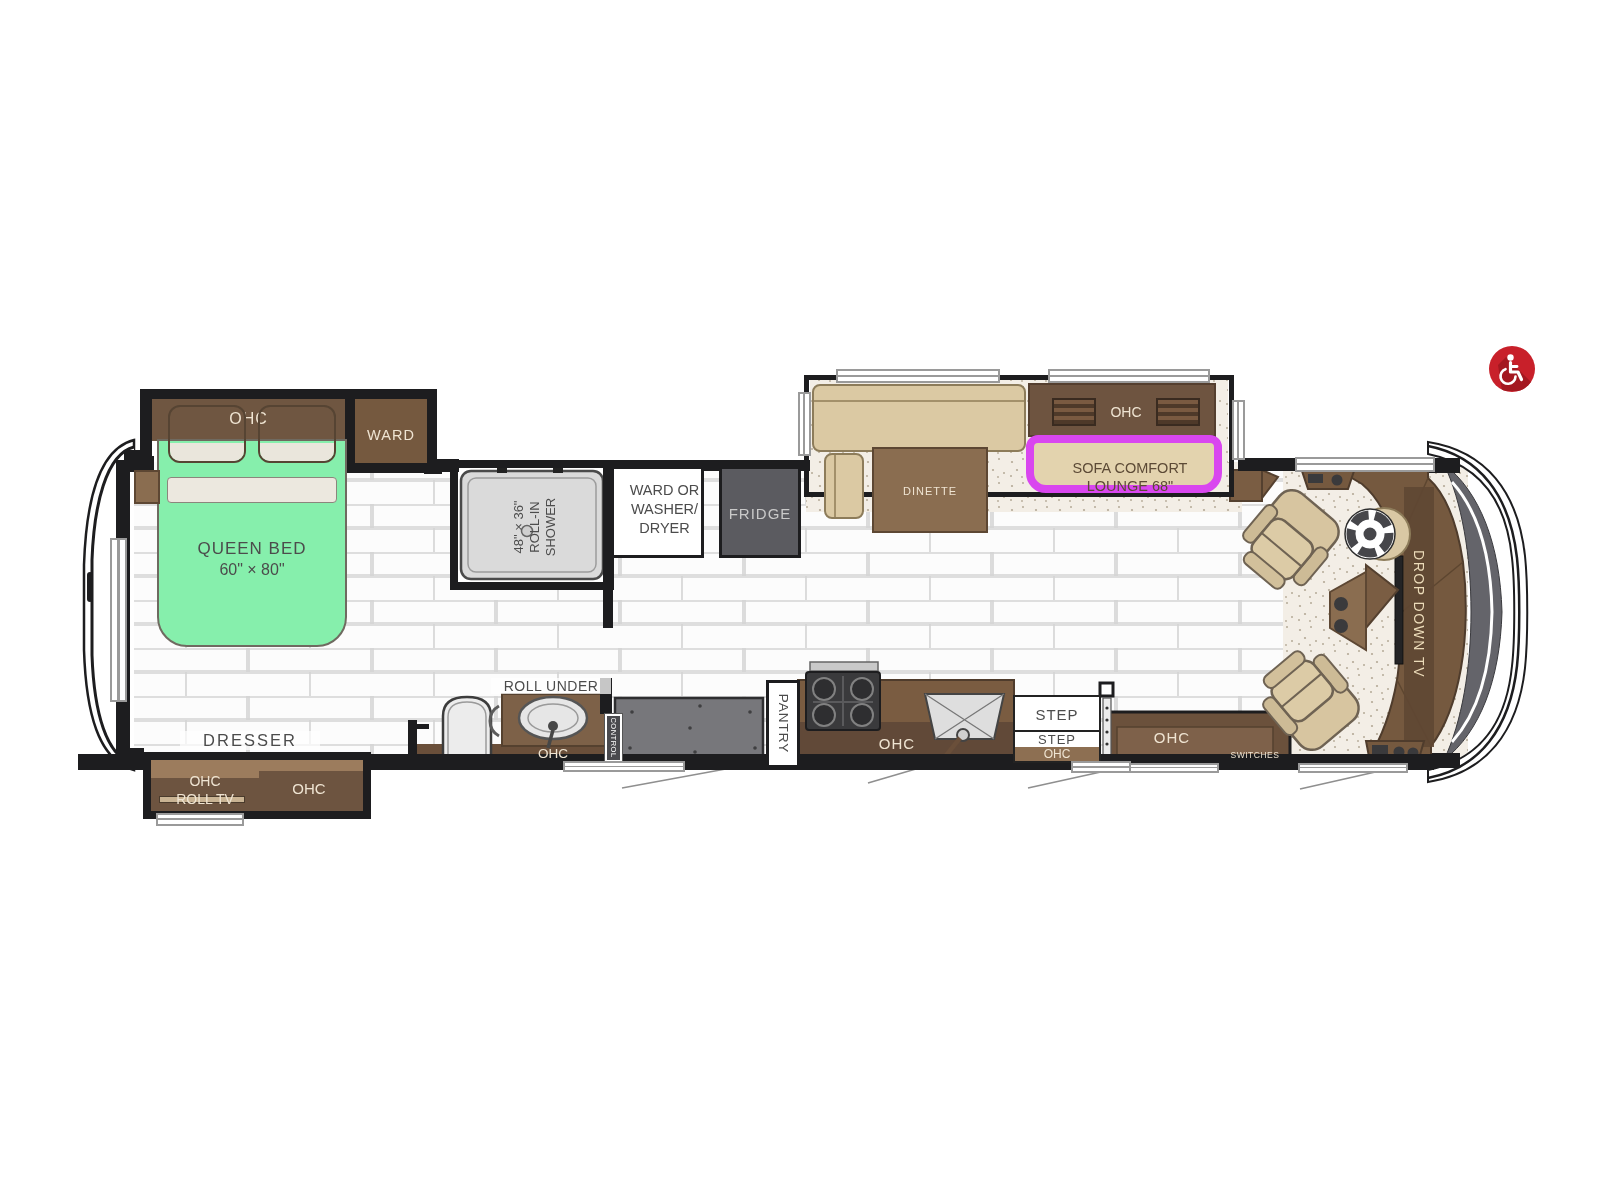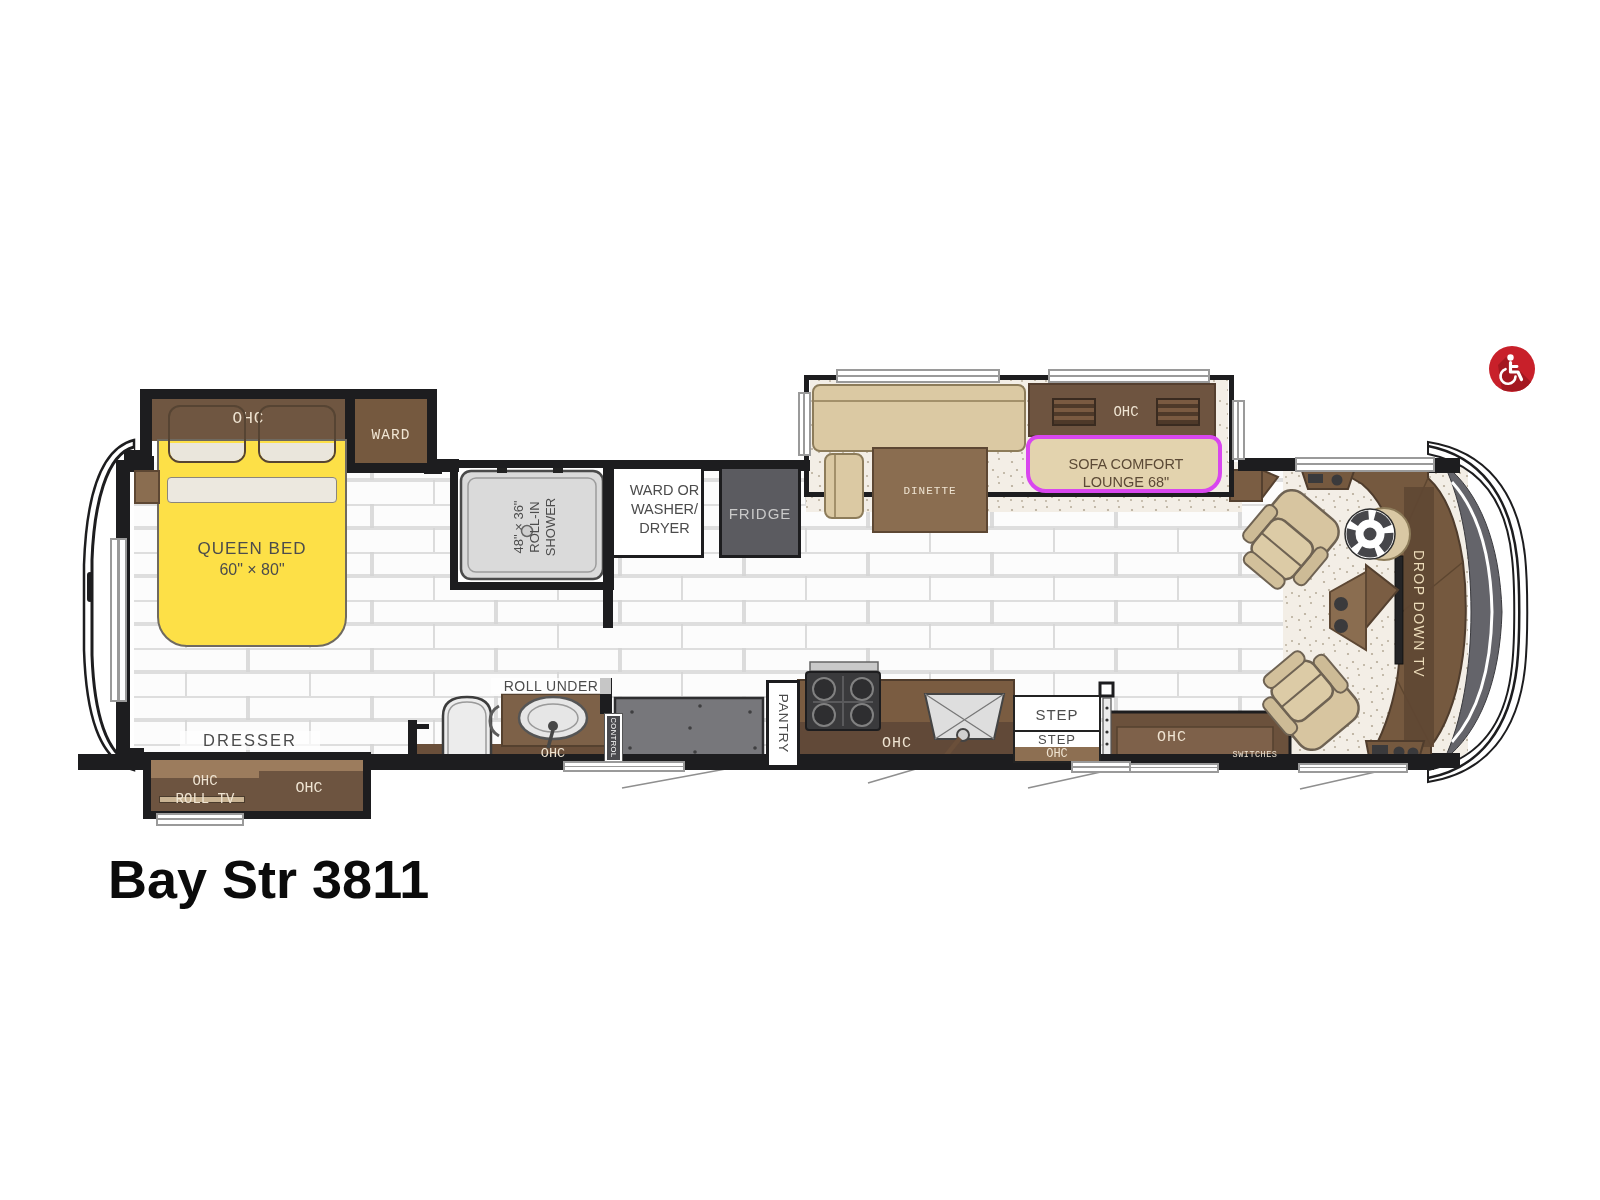--- a/index.html
+++ b/index.html
@@ -3,21 +3,21 @@
 <meta charset="utf-8">
 <style>
   html,body{margin:0;padding:0;background:#fff;}
   #canvas{position:relative;width:1600px;height:1200px;background:#fff;overflow:hidden;
           font-family:"Liberation Sans",sans-serif;}
   #base-svg{position:absolute;left:0;top:0;}
   .abs{position:absolute;box-sizing:border-box;}
   .wall{position:absolute;background:#1d1d1f;}
   .lbl{position:absolute;font-family:"Liberation Sans",sans-serif;text-align:center;
        white-space:nowrap;pointer-events:none;}
-  .lt{color:#efe4d2;font-family:Liberation Mono, monospace;}        
+  .lt{color:#efe4d2;}        
   .dk{color:#4c4c4c;}        
   .frame-h{position:absolute;background:linear-gradient(to bottom,#fff 0 38%,#9a9a9a 38% 58%,#fff 58% 100%);
            border:2px solid #9a9a9a;box-sizing:border-box;}
   .frame-v{position:absolute;background:linear-gradient(to right,#fff 0 38%,#9a9a9a 38% 58%,#fff 58% 100%);
            border:2px solid #9a9a9a;box-sizing:border-box;}
   .vent{position:absolute;background:repeating-linear-gradient(180deg,#7a5a41 0 4px,#4e3929 4px 8px);
         border:2px solid #3a2b20;box-sizing:border-box;}
   .title{position:absolute;left:108px;top:848px;font-size:54px;font-weight:bold;color:#0b0b0b;
          letter-spacing:0px;}
 </style>
@@ -215,21 +215,21 @@
 
 <div class="wall" style="left:140px;top:389px;width:218px;height:11px;"></div>
 <div class="wall" style="left:140px;top:389px;width:12px;height:83px;"></div>
 <div class="abs" style="left:152px;top:399px;width:193px;height:42px;background:#6f5641;">
   <div class="lbl lt" style="left:0;top:11px;width:193px;font-size:16px;letter-spacing:1px;">OHC</div>
 </div>
 <div class="abs" style="left:345px;top:389px;width:92px;height:84px;background:#75593f;border:10px solid #1d1d1f;">
   <div class="lbl lt" style="left:0;top:28px;width:72px;font-size:14.5px;letter-spacing:1px;">WARD</div>
 </div>
 
-<div class="abs" style="left:157px;top:439px;width:190px;height:208px;background:#fde047;border:2px solid #6f6a60;border-radius:0 0 30px 30px;">
+<div class="abs" style="left:157px;top:439px;width:190px;height:208px;background:#86efac;border:2px solid #6f6a60;border-radius:0 0 30px 30px;">
   <div class="abs" style="left:8px;top:36px;width:170px;height:26px;background:#ece8df;border:1.5px solid #8b867c;border-radius:4px;"></div>
   <div class="lbl dk" style="left:0;top:98px;width:186px;font-size:17px;letter-spacing:1px;">QUEEN BED</div>
   <div class="lbl dk" style="left:0;top:120px;width:186px;font-size:16px;">60" × 80"</div>
 </div>
 
 <div class="abs" style="left:168px;top:405px;width:78px;height:58px;border:2.5px solid #564433;border-radius:12px;overflow:hidden;">
   <div class="abs" style="left:0;top:36px;width:78px;height:22px;background:#eae6dc;"></div>
 </div>
 <div class="abs" style="left:258px;top:405px;width:78px;height:58px;border:2.5px solid #564433;border-radius:12px;overflow:hidden;">
   <div class="abs" style="left:0;top:36px;width:78px;height:22px;background:#eae6dc;"></div>
@@ -283,21 +283,21 @@
 
 <div class="abs" style="left:804px;top:375px;width:430px;height:122px;border:5px solid #1d1d1f;"></div>
 <div class="abs" style="left:812px;top:384px;width:214px;height:68px;background:#dbc9a3;border:2px solid #8d7c5a;border-radius:8px;">
   <div class="abs" style="left:0;top:14px;width:210px;height:0;border-top:2px solid #a3906a;"></div>
 </div>
 <div class="abs" style="left:1028px;top:383px;width:188px;height:54px;background:#6e5440;border:2px solid #553f2f;">
   <div class="vent" style="left:22px;top:13px;width:44px;height:28px;"></div>
   <div class="vent" style="left:126px;top:13px;width:44px;height:28px;"></div>
   <div class="lbl lt" style="left:66px;top:19px;width:60px;font-size:14px;">OHC</div>
 </div>
-<div class="abs" style="left:1026px;top:435px;width:196px;height:58px;background:#e3d3ae;border:4px solid #d946ef;border-radius:12px 12px 20px 20px;">
+<div class="abs" style="left:1026px;top:435px;width:196px;height:58px;background:#e3d3ae;border:8px solid #d946ef;border-radius:12px 12px 20px 20px;">
   <div class="lbl" style="left:0;top:16px;width:192px;font-size:14.5px;line-height:18px;color:#5c4a36;white-space:normal;">
     <span>SOFA COMFORT</span><br>
     <span>LOUNGE 68"</span>
   </div>
 </div>
 <div class="abs" style="left:872px;top:447px;width:116px;height:86px;background:#8a6d50;border:2px solid #5d4733;">
   <div class="lbl lt" style="left:0;top:36px;width:112px;font-size:11px;letter-spacing:1px;">DINETTE</div>
 </div>
 <div class="abs" style="left:824px;top:453px;width:40px;height:66px;background:#dbc9a3;border:2px solid #8d7c5a;border-radius:8px;">
   <div class="abs" style="left:8px;top:0;width:0;height:62px;border-left:2px solid #a3906a;"></div>
@@ -329,15 +329,14 @@
   <circle cx="24" cy="24" r="23" fill="#c8202a"></circle>
   <polygon points="18,12 34,28 46,40 40,46 14,46 10,20" fill="#9e171f" clip-path="url(#badgeclip)" opacity="0.85"></polygon>
   <g stroke="#ffffff" fill="none" stroke-linecap="round">
     <circle cx="22.5" cy="12.5" r="3.2" fill="#ffffff" stroke="none"></circle>
     <path d="M22.5,17.5 L22.5,27 L30,27 L33.5,34.5" stroke-width="3.2" stroke-linejoin="round"></path>
     <path d="M22.5,21.5 L29,21.5" stroke-width="2.8"></path>
     <path d="M27.5,31.5 A7.5,7.5 0 1 1 17.5,24.2" stroke-width="2.6"></path>
   </g>
 </svg>
 
-<div class="title">Bay Str 3811</div>
 
 </div>
 
 </body></html>

